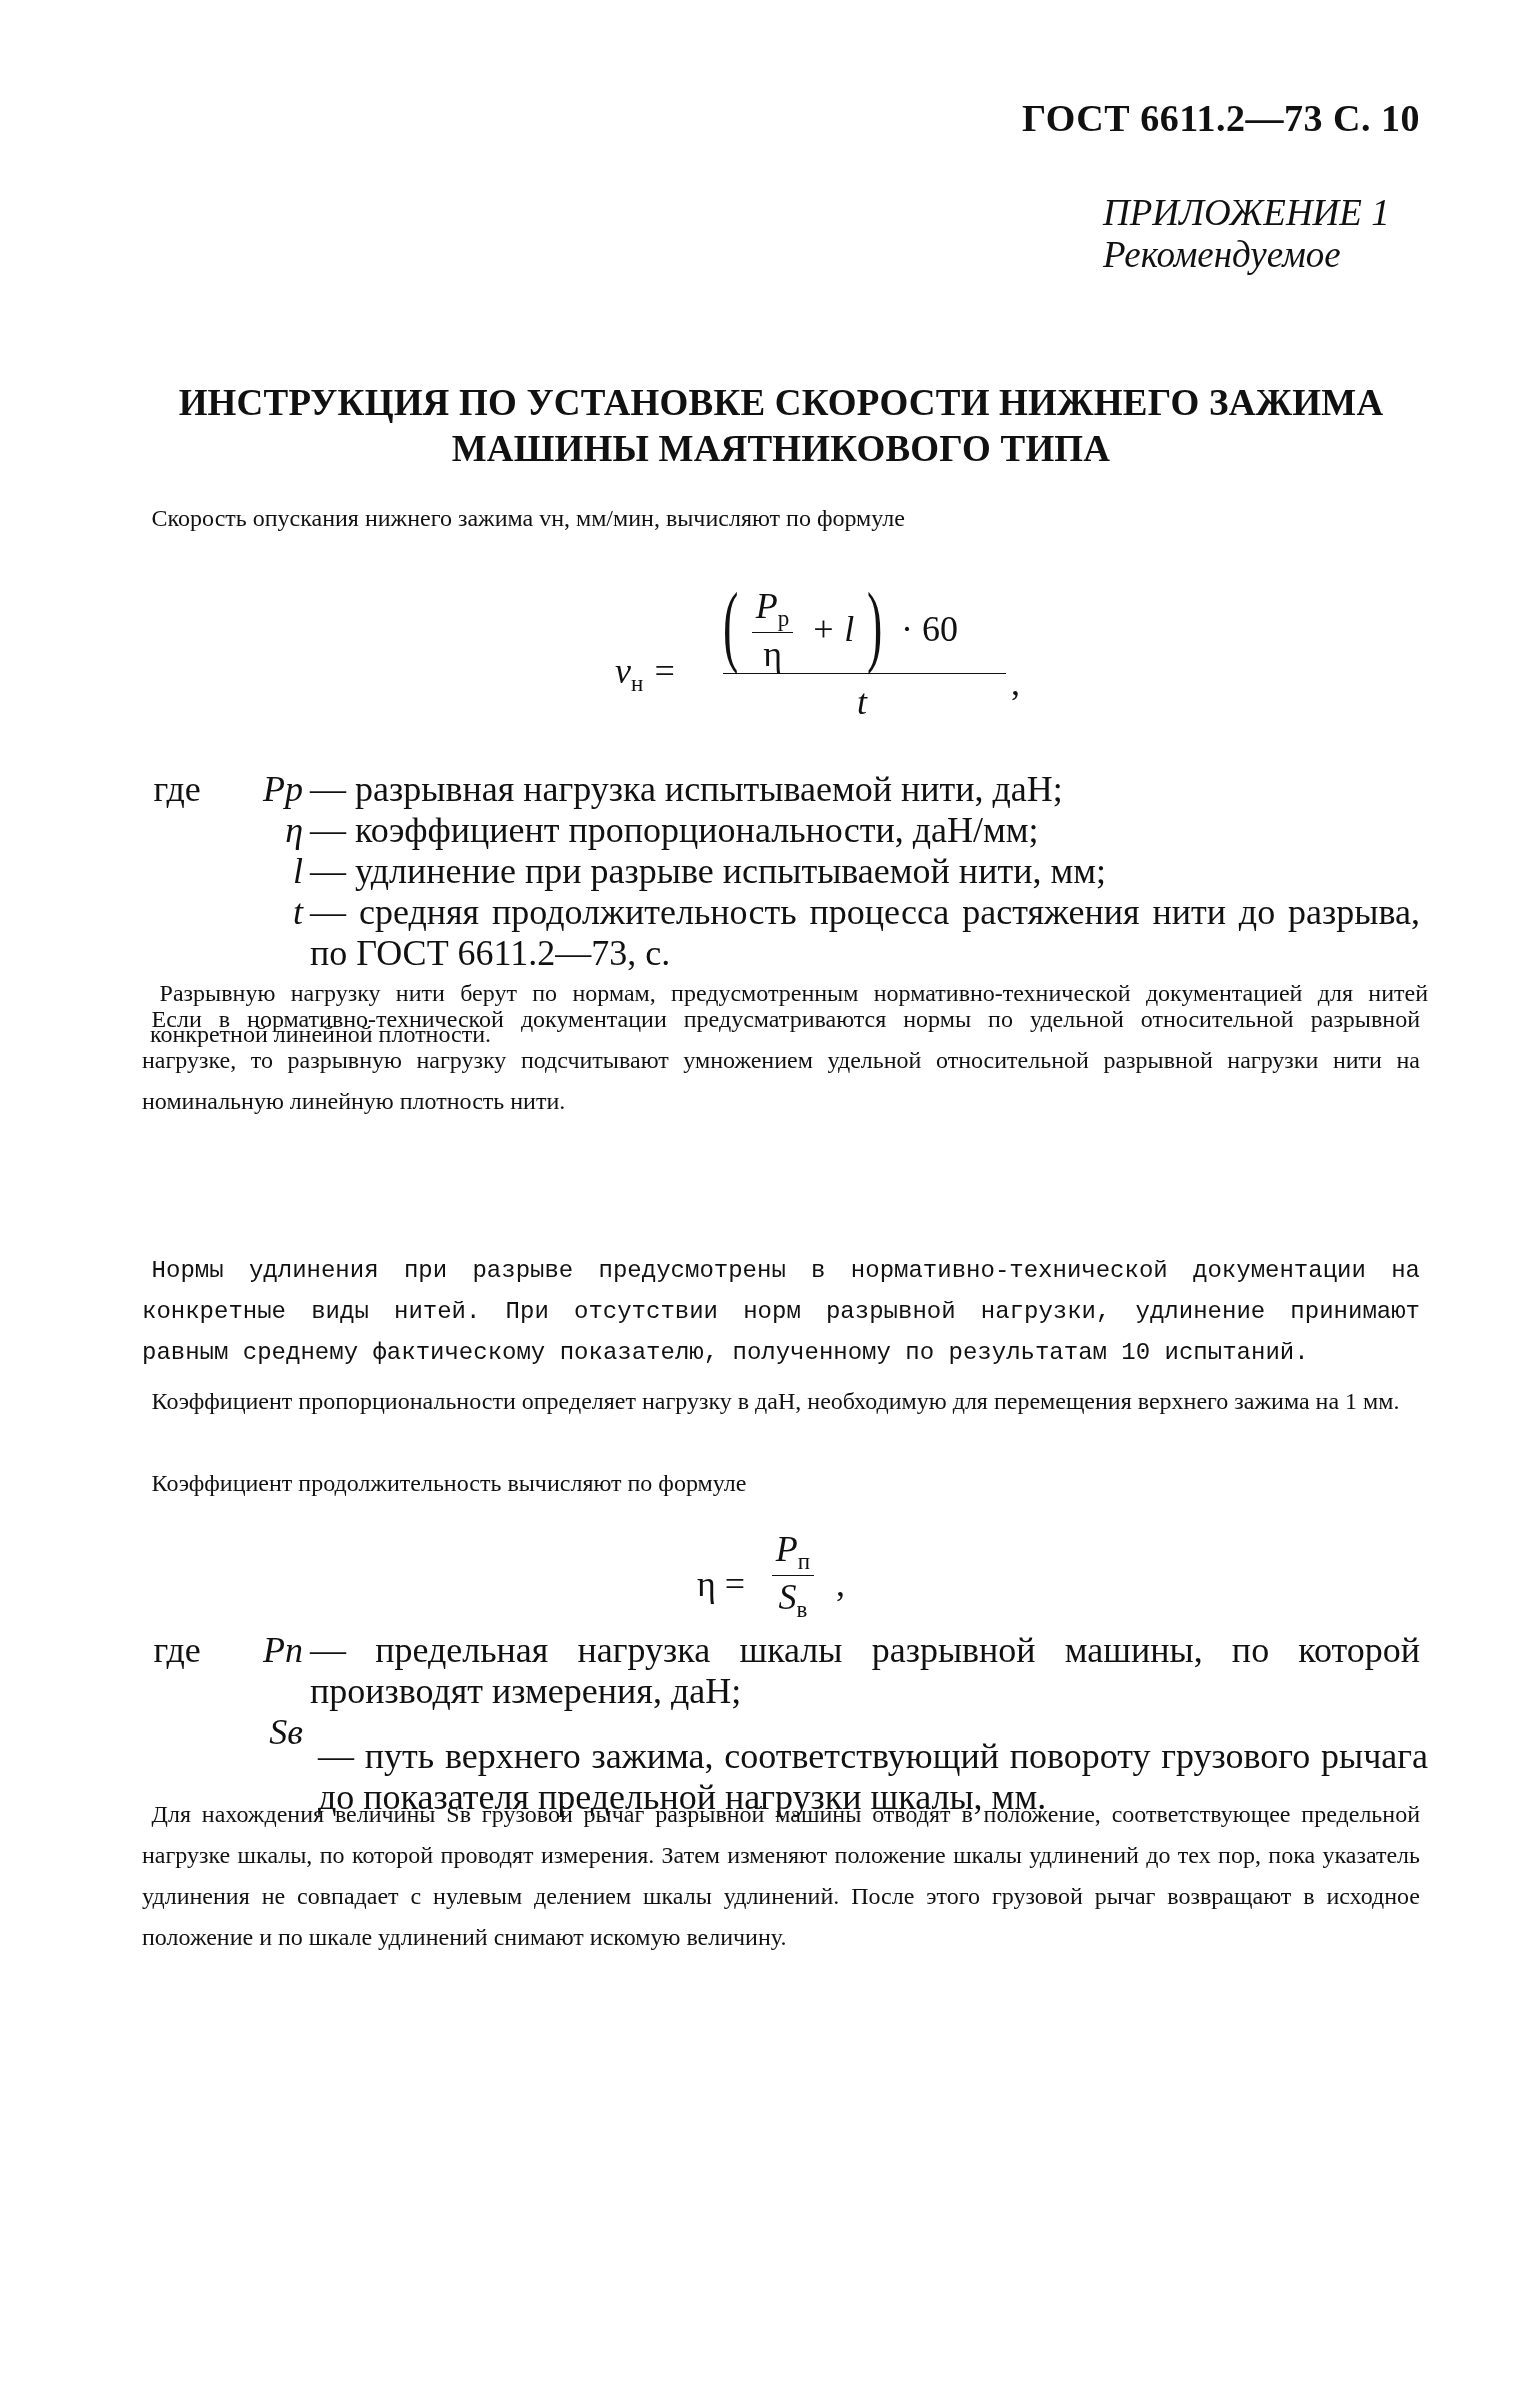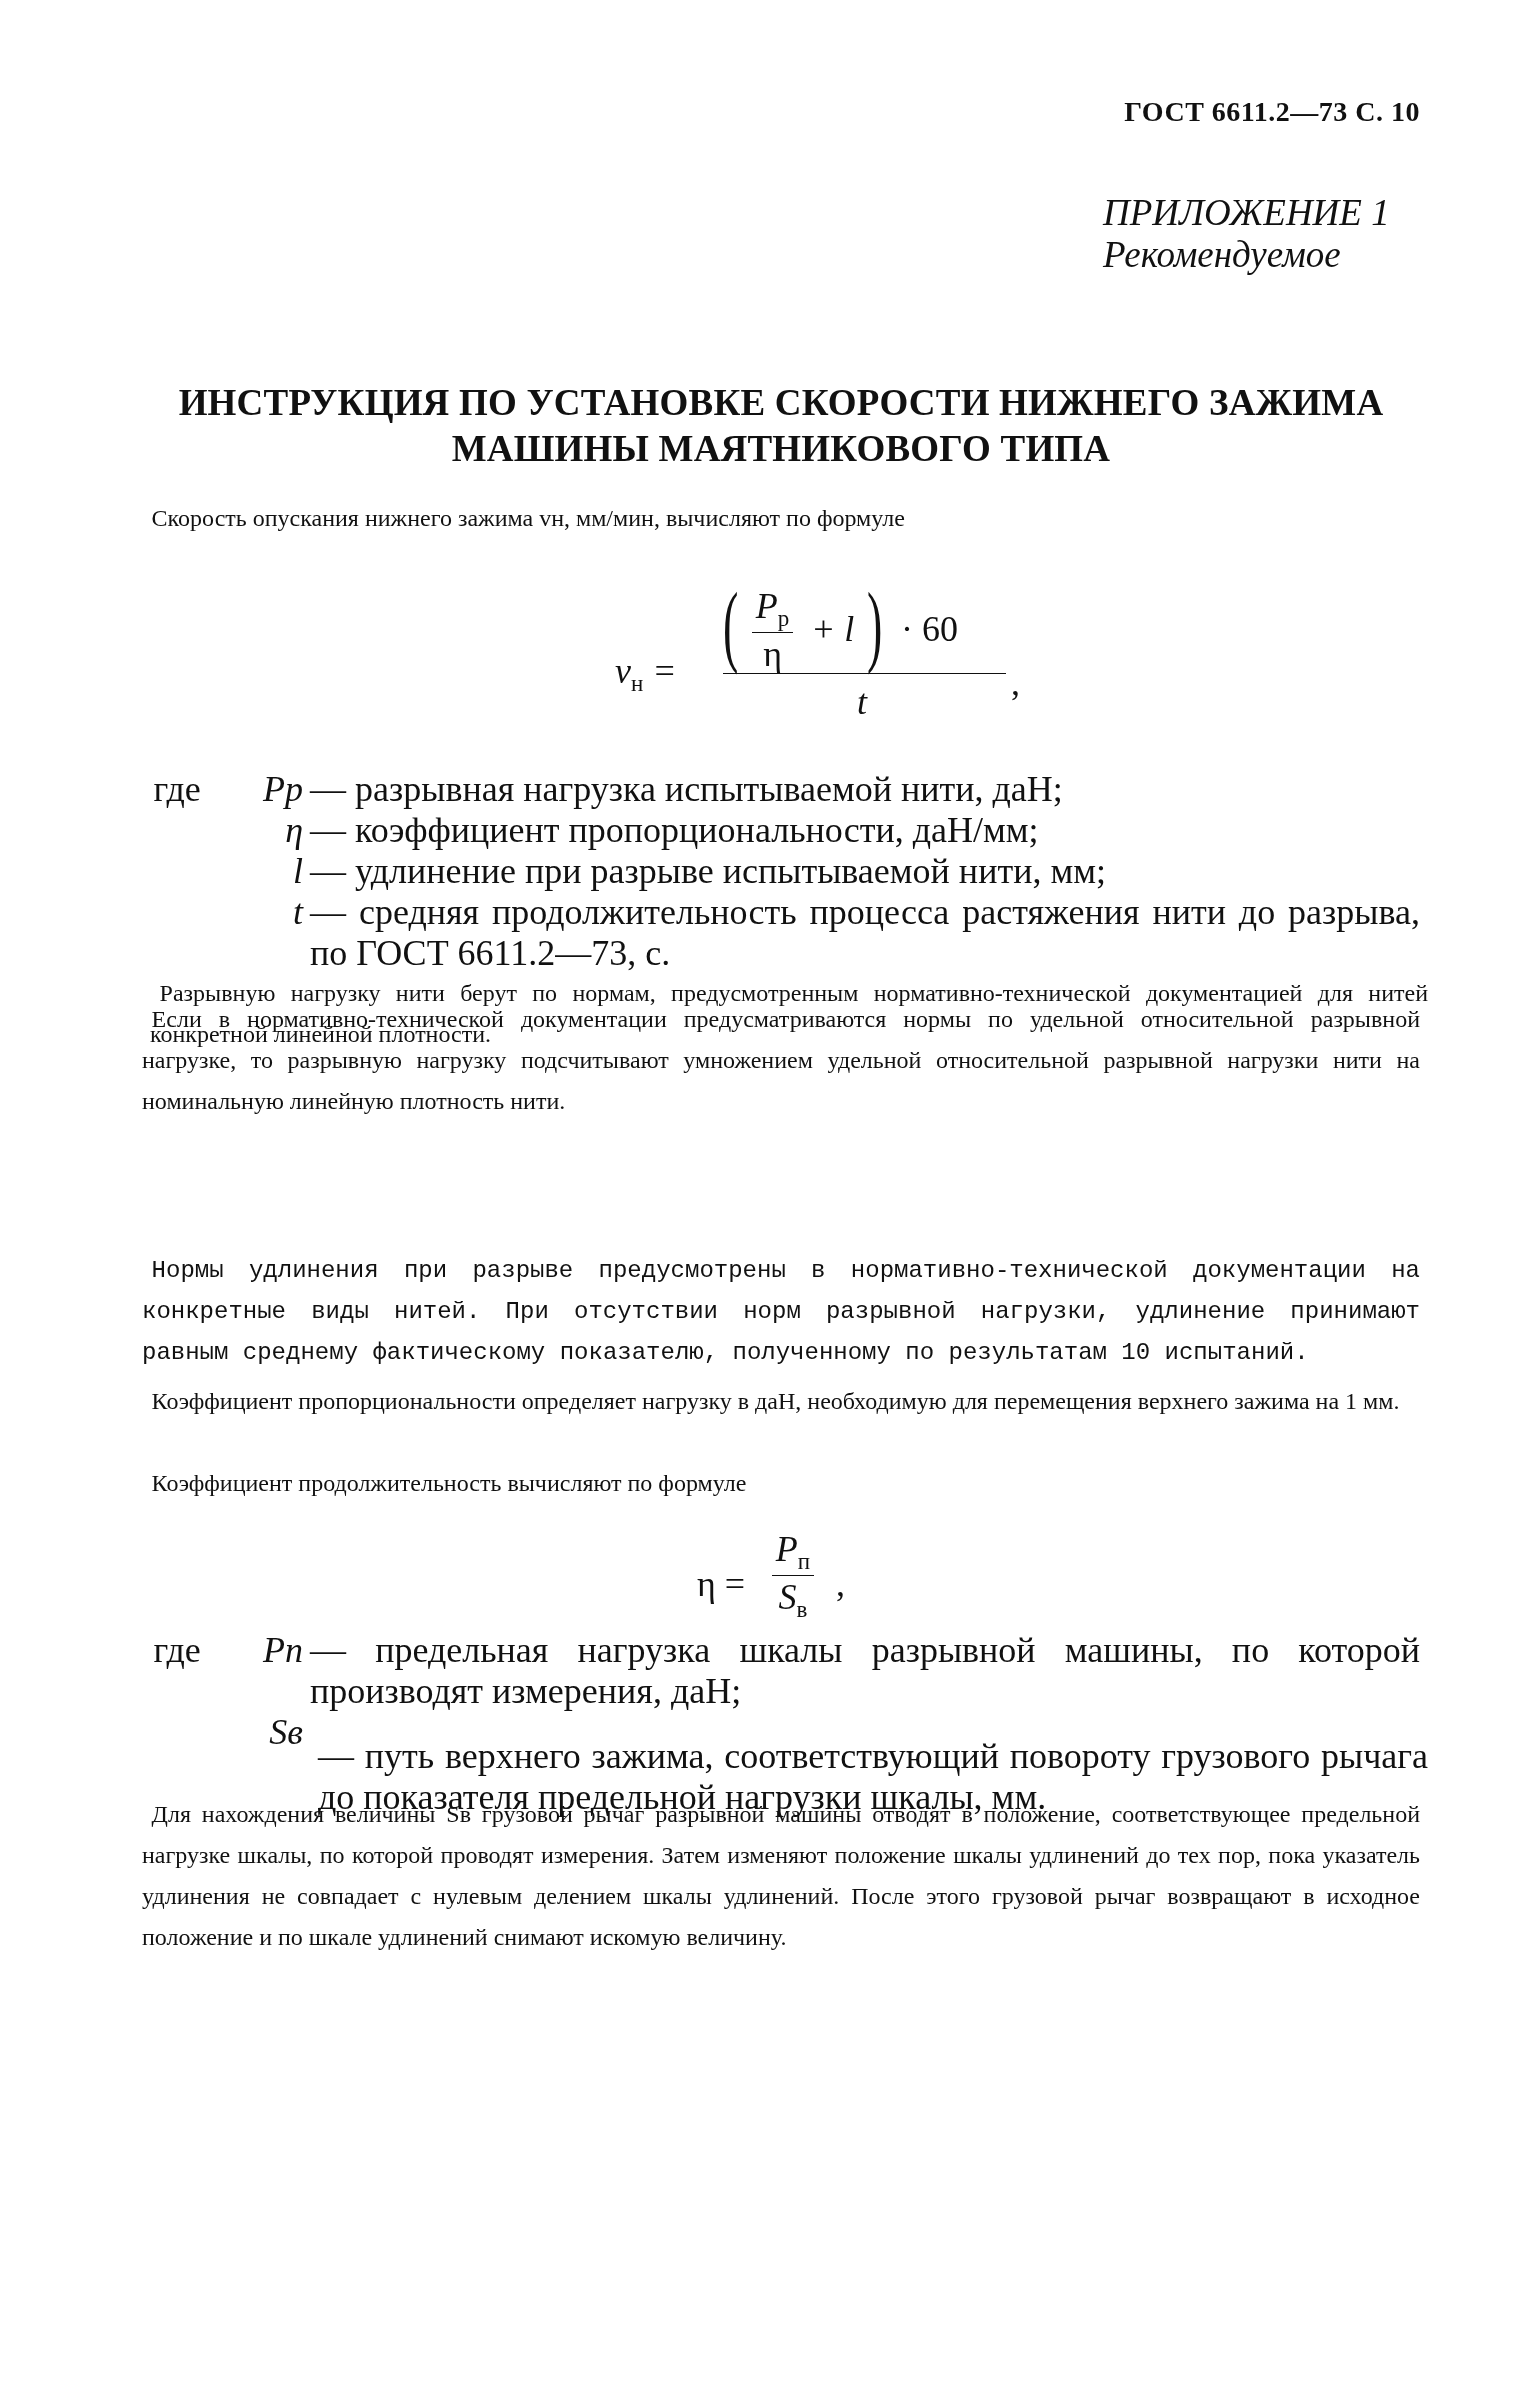--- a/index.html
+++ b/index.html
@@ -1,18 +1,18 @@
 <!DOCTYPE html>
 <html><head>
   <meta charset="utf-8">
   <style>
     html, body { margin: 0; padding: 0; background: #ffffff; }
     body { width: 1533px; height: 2399px; position: relative; overflow: hidden;
       font-family: "Liberation Serif", "DejaVu Serif", serif; color: #111; }
-    .header { position: absolute; right: 113px; top: 96px; font-weight: bold; font-size: 28px; letter-spacing: 0.5px; }
+    .header { position: absolute; right: 113px; top: 96px; font-weight: bold; font-size: 38px; letter-spacing: 0.5px; }
     .appendix { position: absolute; left: 1103px; top: 192px; font-style: italic; font-size: 37px; line-height: 42px; }
     .appendix .sub { margin-left: 0; }
     .title { position: absolute; left: 142px; top: 380px; width: 1278px; text-align: center;
       font-weight: bold; font-size: 37px; line-height: 46px; letter-spacing: 0.2px; }
     .para { position: absolute; left: 142px; width: 1278px; font-size: 24px; line-height: 41px;
       text-align: justify; text-align-last: left; }
     .formula { position: absolute; font-size: 36px; font-style: italic; }
     .frac { display: inline-flex; flex-direction: column; align-items: center; vertical-align: middle; }
     .frac .num { border-bottom: 1.9px solid #111; padding: 0 3.8px; }
     .def { position: absolute; font-size: 36px; line-height: 41px; }

